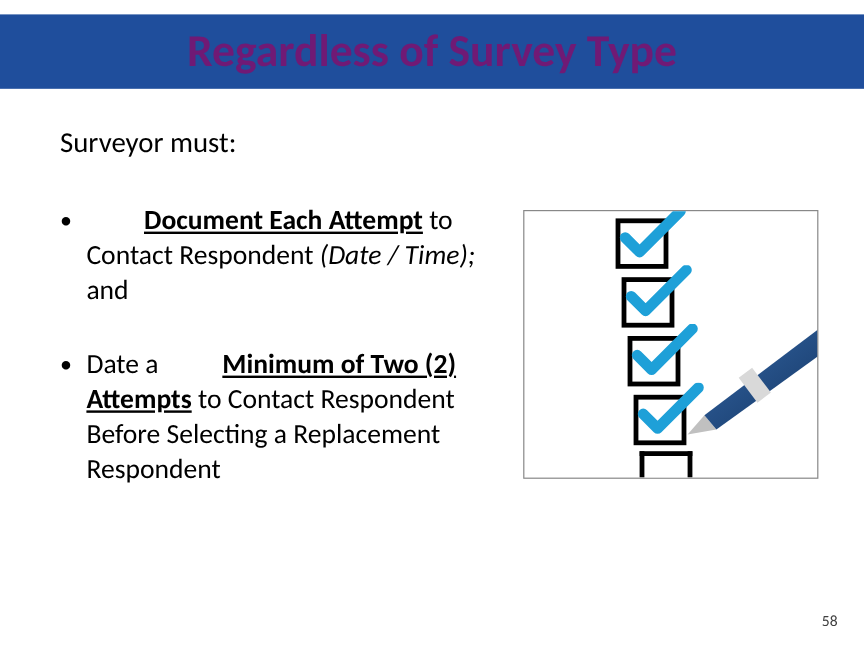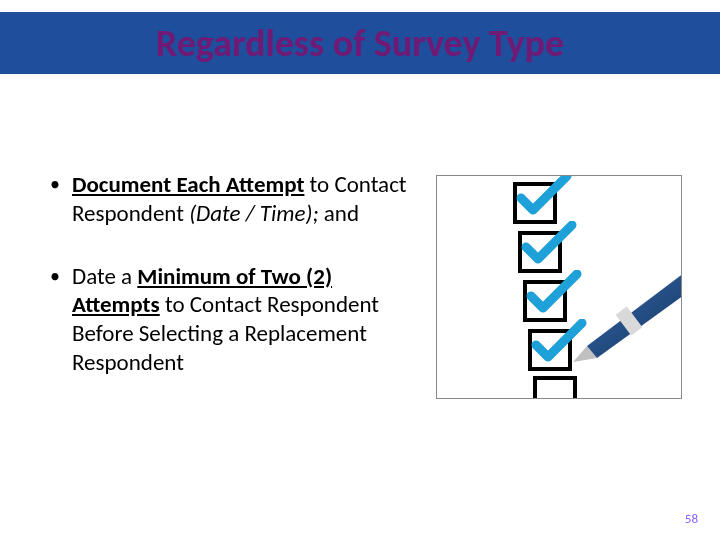--- a/index.html
+++ b/index.html
@@ -57,21 +57,21 @@
     line-height: 1.25;
     color: #000;
   }
   .bullet .dot {
     flex: 0 0 22px;
     color: #000;
     font-size: 20px;
     line-height: 28px;
   }
   .bullet .txt { flex: 1; }
-  .bold { font-weight: 700; }
+  .bold { font-weight: 700; margin-left: 48px; }
   .underline { text-decoration: underline; }
   .italic { font-style: italic; margin-top: 40px; }
   .image-box {
     position: absolute;
     top: 175px;
     left: 436px;
     width: 244px;
     height: 222px;
     border: 1px solid #888;
     background: #ffffff;
@@ -91,31 +91,32 @@
     pointer-events: none;
   }
   .pen {
     position: absolute;
   }
   .page-num {
     position: absolute;
     bottom: 14px;
     right: 22px;
     font-size: 13px;
-    color: #8b5cf6;
+    color: #404040;
   }
 </style>
 </head>
 <body>
 
 <div class="slide">
 
   <div class="title-bar"></div>
   <div class="title-text">Regardless of Survey Type</div>
 
+  <div class="subheading">Surveyor must:</div>
 
   <div class="content">
 
     <div class="bullet">
       <div class="dot">•</div>
       <div class="txt">
         <span class="bold underline">Document Each Attempt</span><span> to Contact Respondent </span><span class="italic">(Date / Time);</span><span> and</span>
       </div>
     </div>
 

